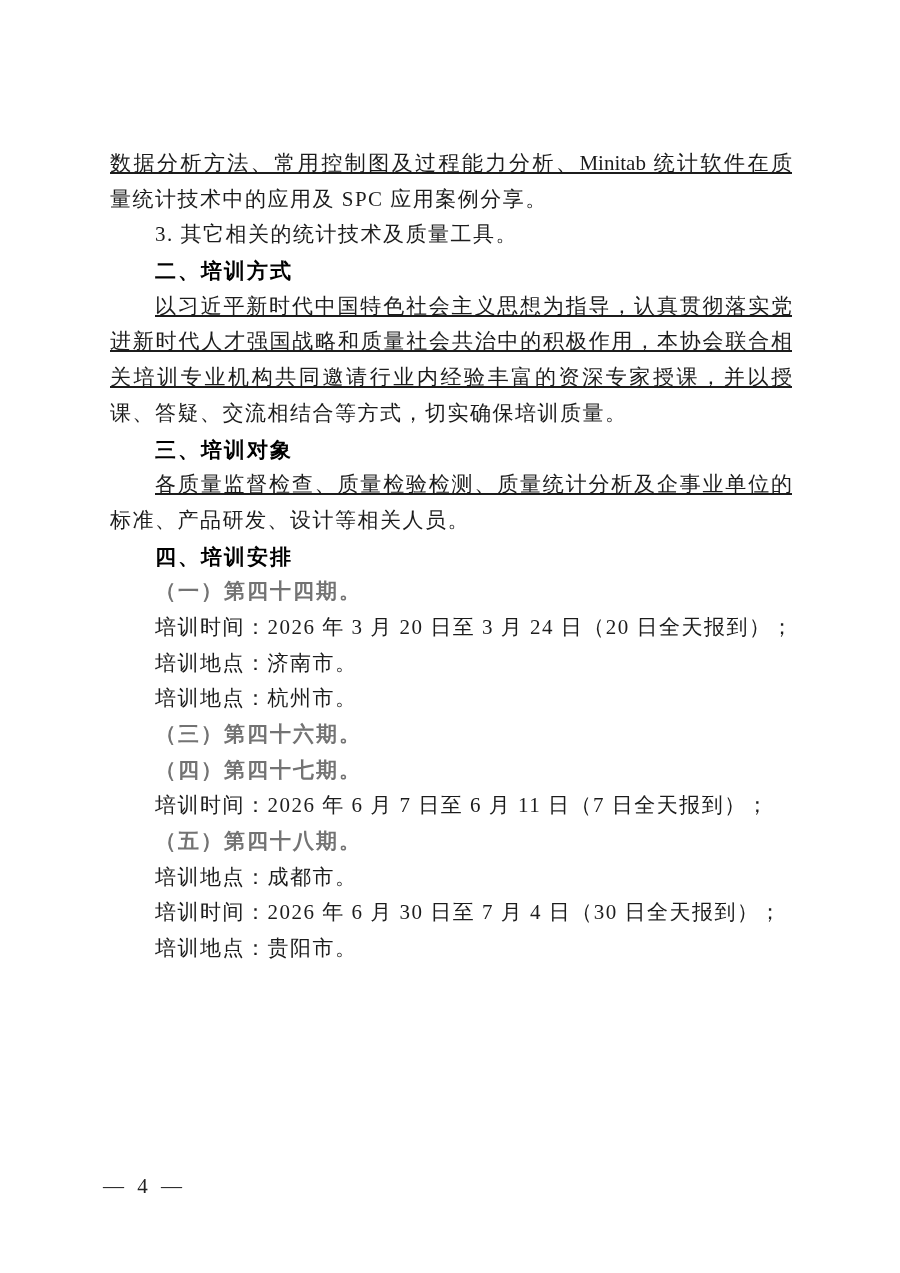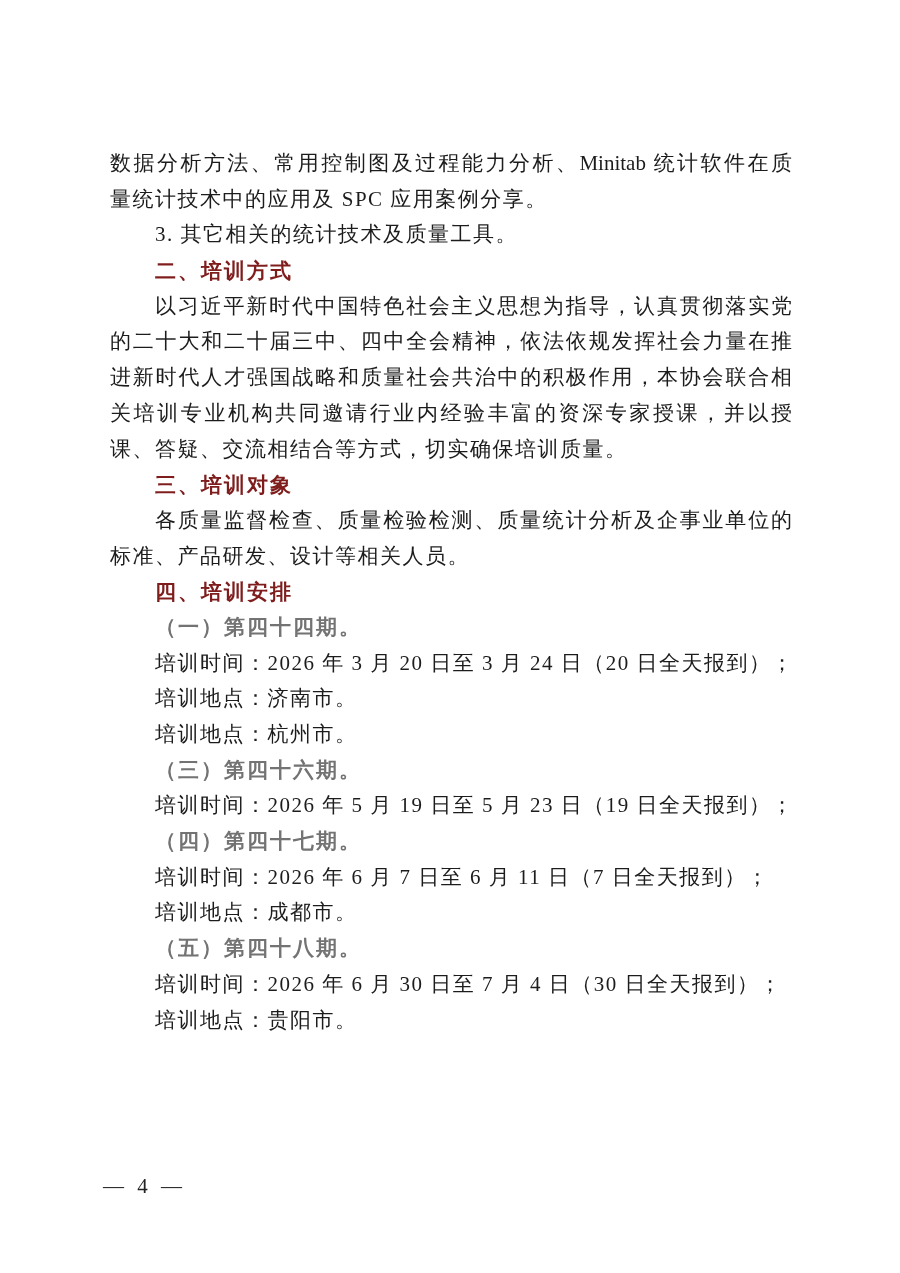--- a/index.html
+++ b/index.html
@@ -27,29 +27,30 @@
     height: 35.7px;
     white-space: nowrap;
     letter-spacing: 1.5px;
   }
   
   .j {
     white-space: normal;
     letter-spacing: normal;
     text-align: justify;
     text-align-last: justify;
+    text-decoration: underline;
   }
   
   .ind { padding-left: 45px; }
   
   .h {
     font-family: "Liberation Sans", sans-serif;
     font-weight: bold;
     letter-spacing: 2px;
-    color: #7f1d1d;
+    color: #000000;
   }
   
   .st {
     font-weight: bold;
     letter-spacing: 2px;
     color: #737373;
   }
   .pagenum {
     position: absolute;
     left: 103px;
@@ -64,43 +65,41 @@
 <body>
 
 <div class="doc">
 
   <div class="line j">数据分析方法、常用控制图及过程能力分析、Minitab 统计软件在质</div>
   <div class="line">量统计技术中的应用及 SPC 应用案例分享。</div>
   <div class="line ind">3. 其它相关的统计技术及质量工具。</div>
 
   <div class="line ind h">二、培训方式</div>
   <div class="line ind j">以习近平新时代中国特色社会主义思想为指导，认真贯彻落实党</div>
-  <div class="line j">的二十大和二十届三中、四中全会精神，依法依规发挥社会力量在推</div>
   <div class="line j">进新时代人才强国战略和质量社会共治中的积极作用，本协会联合相</div>
   <div class="line j">关培训专业机构共同邀请行业内经验丰富的资深专家授课，并以授</div>
   <div class="line">课、答疑、交流相结合等方式，切实确保培训质量。</div>
 
   <div class="line ind h">三、培训对象</div>
   <div class="line ind j">各质量监督检查、质量检验检测、质量统计分析及企事业单位的</div>
   <div class="line">标准、产品研发、设计等相关人员。</div>
 
   <div class="line ind h">四、培训安排</div>
 
   <div class="line ind st">（一）第四十四期。</div>
   <div class="line ind">培训时间：2026 年 3 月 20 日至 3 月 24 日（20 日全天报到）；</div>
   <div class="line ind">培训地点：济南市。</div>
 
   <div class="line ind">培训地点：杭州市。</div>
 
   <div class="line ind st">（三）第四十六期。</div>
-  <div class="line ind">培训时间：2026 年 5 月 19 日至 5 月 23 日（19 日全天报到）；</div>
 
   <div class="line ind st">（四）第四十七期。</div>
   <div class="line ind">培训时间：2026 年 6 月 7 日至 6 月 11 日（7 日全天报到）；</div>
+  <div class="line ind st">（五）第四十八期。</div>
+
   <div class="line ind">培训地点：成都市。</div>
-
-  <div class="line ind st">（五）第四十八期。</div>
   <div class="line ind">培训时间：2026 年 6 月 30 日至 7 月 4 日（30 日全天报到）；</div>
   <div class="line ind">培训地点：贵阳市。</div>
 
 </div>
 
 <div class="pagenum">— 4 —</div>
 
 </body></html>

